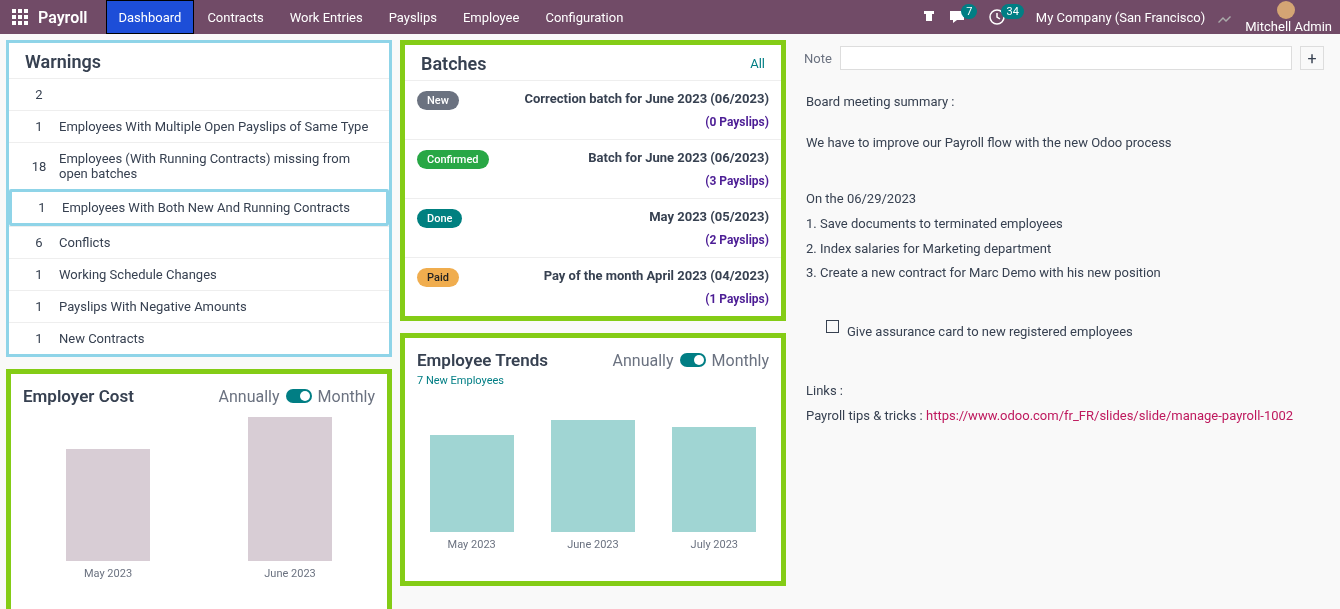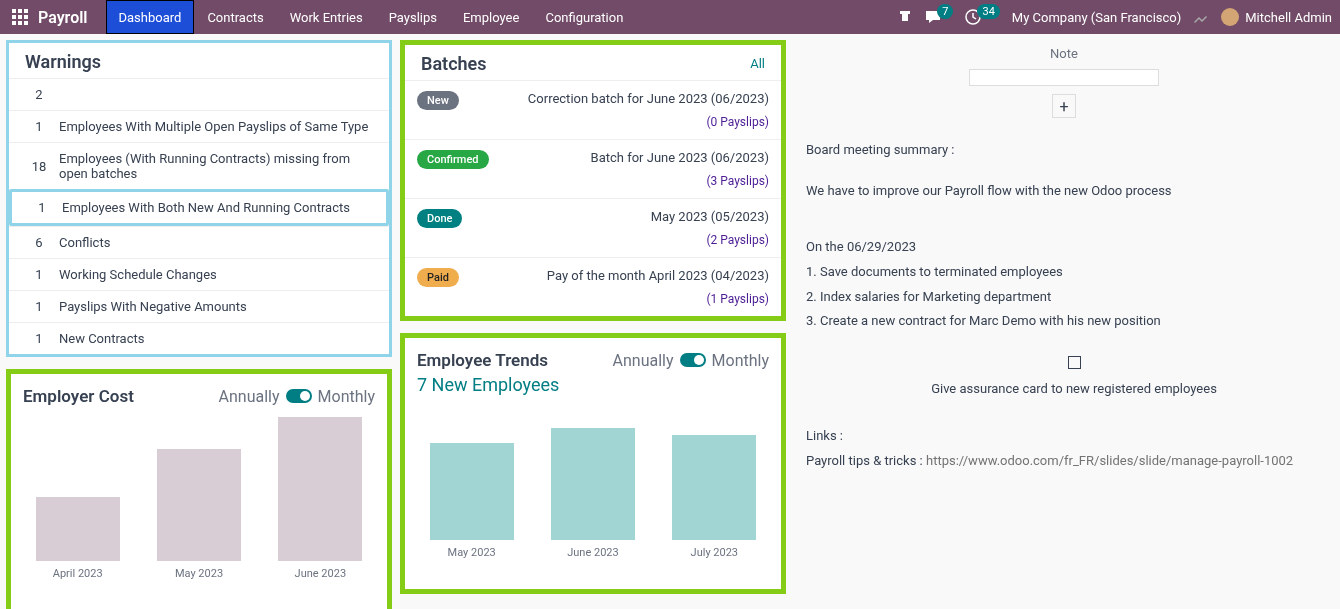--- a/index.html
+++ b/index.html
@@ -37,50 +37,50 @@
 .warn-count { width: 40px; text-align: center; color: #374151; }
 .warn-label { flex: 1; color: #374151; }
 
 
 .batch-row { display: flex; padding: 10px 12px; border-top: 1px solid #eee; align-items: flex-start; }
 .status-pill { font-size: 11px; padding: 3px 10px; border-radius: 10px; color: #fff; font-weight: 500; }
 .status-new { background: #6b7280; }
 .status-confirmed { background: #28a745; }
 .status-done { background: #008080; }
 .status-paid { background: #f0ad4e; color: #222; }
-.batch-info { margin-left: auto; text-align: right; font-size: 13px; }
+.batch-info { margin-left: auto; text-align: right; font-size: 13px; font-weight: bold; }
 .batch-sub { color: #4c1d95; font-size: 12px; margin-top: 9px; }
 
 
 .toggle-header { display: flex; align-items: center; padding: 12px 12px 4px; }
 .toggle-header .card-title { font-size: 17px; }
 .toggle-group { margin-left: auto; display: flex; align-items: center; gap: 6px; font-size: 16px; color: #6b7280; }
 .toggle { width: 26px; height: 14px; background: #017E84; border-radius: 8px; position: relative; cursor: pointer; }
 .toggle::after { content: ''; position: absolute; width: 10px; height: 10px; border-radius: 50%; background: #fff; top: 2px; right: 2px; }
 
 
 .chart { height: 200px; padding: 10px 12px 8px; }
-.chart-link { color: #017E84; font-size: 18px; padding: 0 12px 4px; cursor: pointer; display: block; }
+.chart-link { color: #017E84; font-size: 11px; padding: 0 12px 4px; cursor: pointer; display: block; }
 .chart-bars { display: flex; align-items: flex-end; height: 160px; gap: 28px; padding: 0 8px; }
 .bar-col { flex: 1; display: flex; flex-direction: column; align-items: center; }
 .bar { width: 84px; }
 .bar.purple { background: #d8cdd5; }
 .bar.teal { background: #a0d5d3; }
 .bar-label { font-size: 11px; color: #6b7280; margin-top: 6px; }
 
 
-.note-head { display: flex; align-items: center; gap: 8px; padding: 6px 10px; flex-direction: column; }
+.note-head { display: flex; align-items: center; gap: 8px; padding: 6px 10px; }
 .note-label { color: #6b7280; font-size: 13px; }
 .note-input { flex: 1; border: 1px solid #ddd; height: 24px; padding: 0 6px; font-size: 13px; }
 .note-add { border: 1px solid #ddd; width: 24px; height: 24px; display: flex; align-items: center; justify-content: center; cursor: pointer; font-size: 16px; color: #374151; }
 .note-body { padding: 14px 12px; font-size: 13px; line-height: 1.9; }
 .note-body p { margin-bottom: 0; }
 .note-body .spacer { height: 16px; }
-.note-body a { color: #737373; text-decoration: none; margin-top: 31px; }
-.checkbox-line { display: flex; align-items: center; gap: 8px; margin: 6px 0; padding-left: 20px; flex-direction: column; }
+.note-body a { color: #be185d; text-decoration: none; margin-top: 31px; }
+.checkbox-line { display: flex; gap: 8px; margin: 18px 0; padding-left: 20px; }
 .fake-checkbox { width: 13px; height: 13px; border: 1.5px solid #374151; }
 </style>
 </head>
 <body>
 
 <div class="topnav">
   <svg class="apps-icon" viewBox="0 0 16 16">
       <rect x="0" y="0" width="4" height="4"></rect>
       <rect x="6" y="0" width="4" height="4"></rect>
       <rect x="12" y="0" width="4" height="4"></rect>
@@ -114,21 +114,21 @@
       <svg class="nav-icon" viewBox="0 0 16 16">
           <circle cx="8" cy="8" r="7" fill="none" stroke="#fff" stroke-width="1.5"></circle>
           <path d="M8 4v4l3 2" stroke="#fff" stroke-width="1.5" fill="none"></path>
         </svg>
       <span class="badge-pill">34</span>
     </span>
     <span>My Company (San Francisco)</span>
     <svg class="nav-icon" style="fill:#aaa" viewBox="0 0 16 16">
         <path d="M2 14l4-4 3 3 5-5-1-1-4 4-3-3-5 5z"></path>
       </svg>
-    <span style="display:flex;align-items:center;">
+    <span style="display:flex;align-items:center;flex-direction:column;">
       <span class="avatar"></span>
       <span>Mitchell Admin</span>
     </span>
   </div>
 </div>
 
 <div class="main">
 
   <div class="col col1">
     <div class="card highlighted">
@@ -175,24 +175,20 @@
         <div class="card-title">Employer Cost</div>
         <div class="toggle-group">
           <span>Annually</span>
           <div class="toggle"></div>
           <span>Monthly</span>
         </div>
       </div>
       <div class="chart">
         <div class="chart-bars" id="chart1">
             <div class="bar-col">
-              <div class="bar purple" style="height:64px"></div>
-              <div class="bar-label">April 2023</div>
-            </div>
-            <div class="bar-col">
               <div class="bar purple" style="height:112px"></div>
               <div class="bar-label">May 2023</div>
             </div>
             <div class="bar-col">
               <div class="bar purple" style="height:144px"></div>
               <div class="bar-label">June 2023</div>
             </div>
           </div>
       </div>
     </div>

